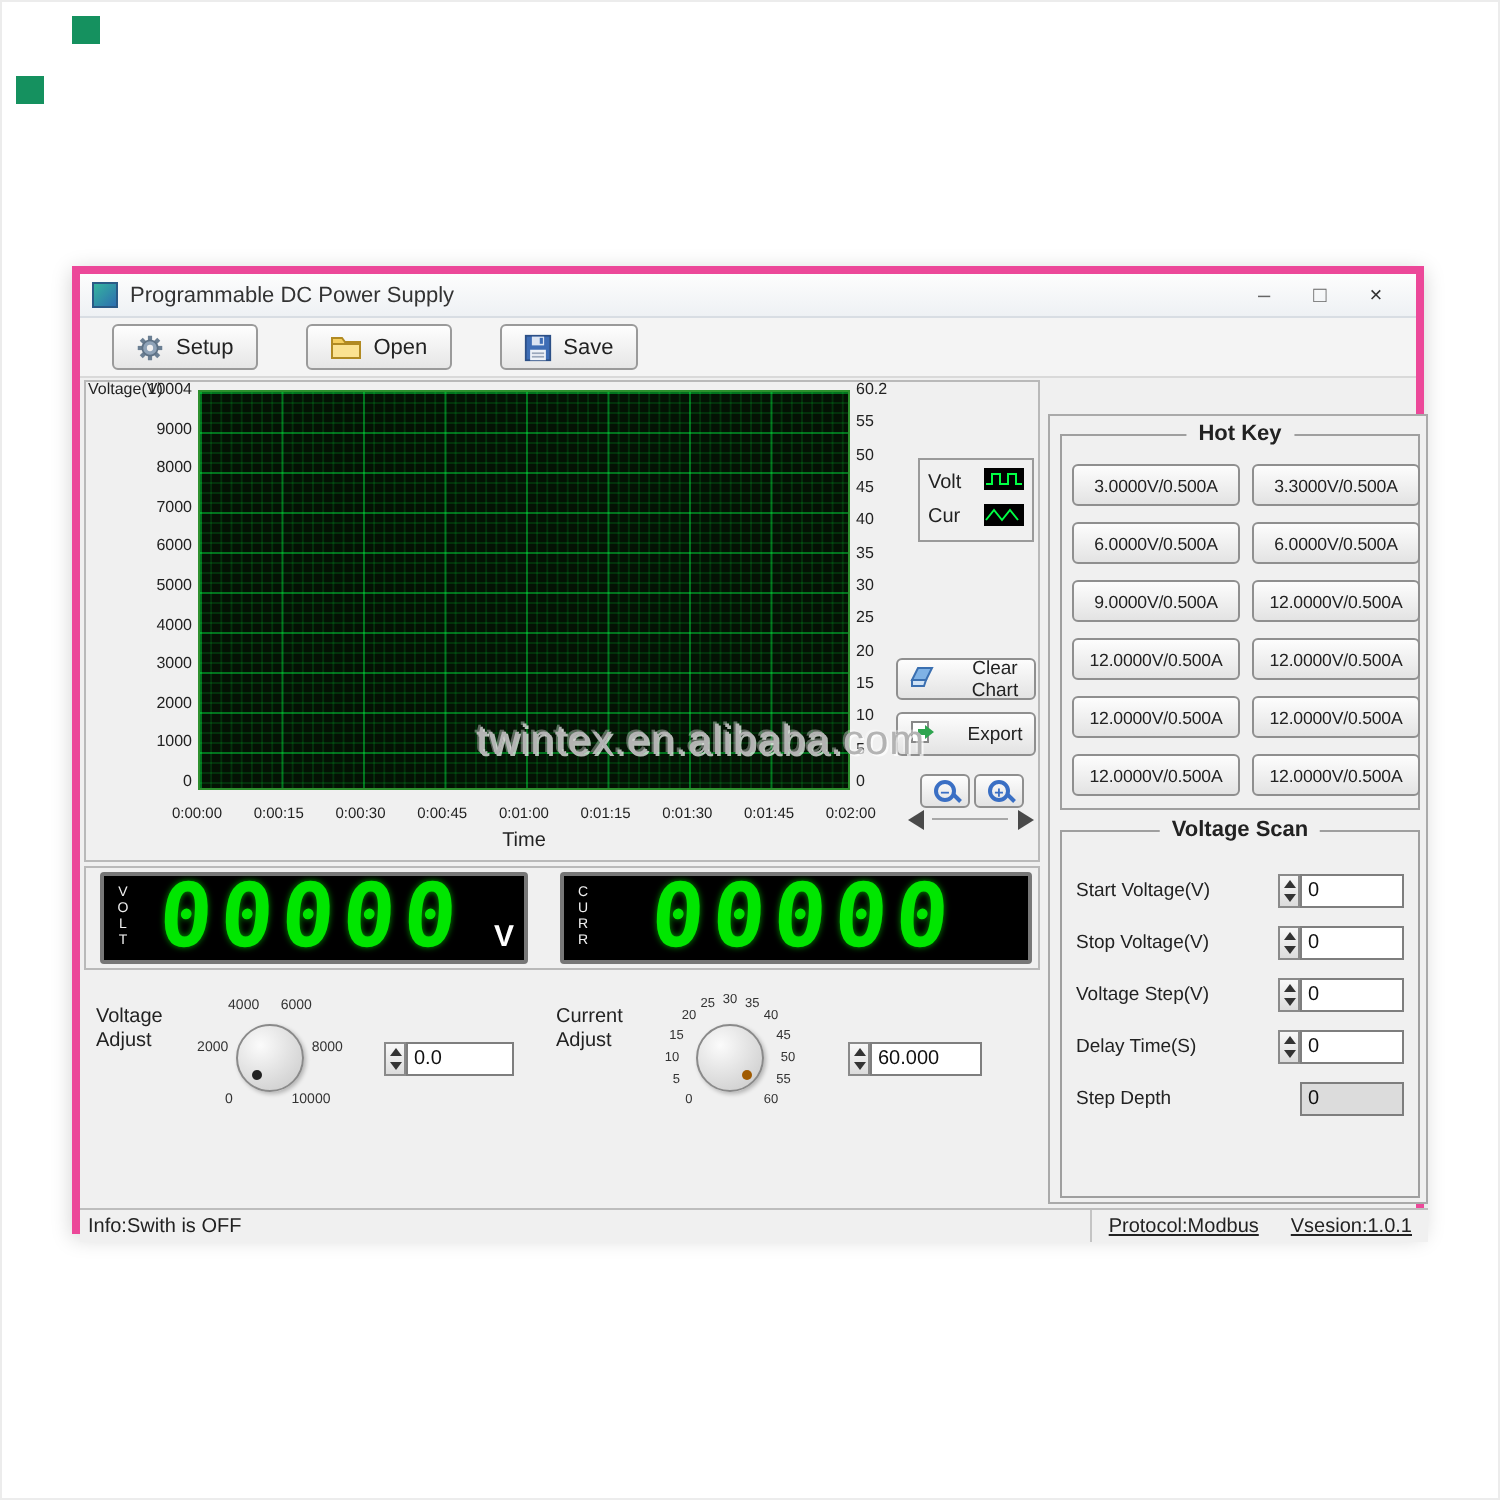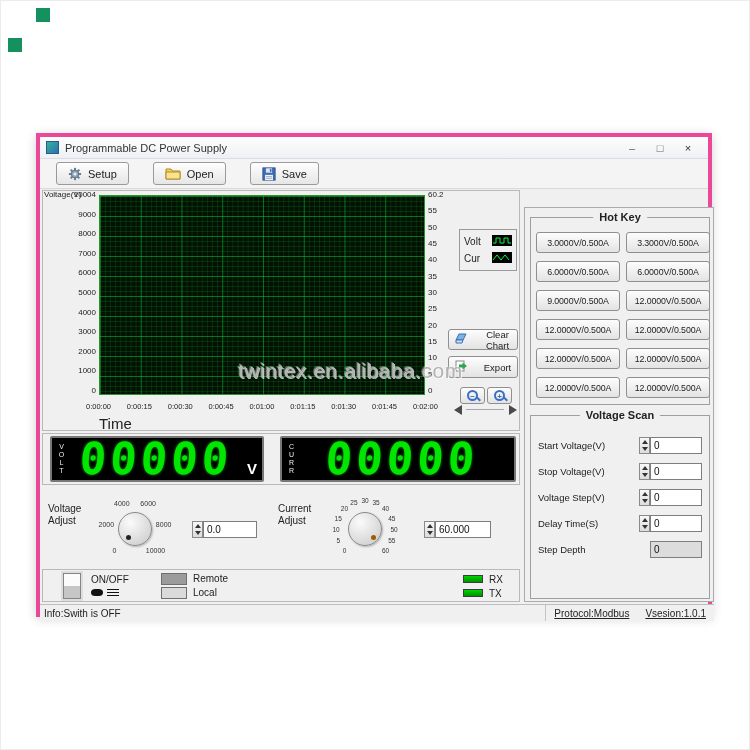--- a/index.html
+++ b/index.html
@@ -27,21 +27,21 @@
       linear-gradient(to bottom, rgba(0,255,70,.32) 1px, transparent 1px),
       linear-gradient(to right, rgba(0,210,50,.16) 1px, transparent 1px),
       linear-gradient(to bottom, rgba(0,210,50,.16) 1px, transparent 1px);
     background-size:40.75px 100%,100% 20px,5.1px 100%,100% 5px;}
   .tickcol{position:absolute;display:flex;flex-direction:column;justify-content:space-between;}
   #left-ticks{left:18px;top:54px;width:38px;height:204px;align-items:flex-end;}
   #right-ticks{left:388px;top:54px;width:26px;height:204px;align-items:flex-start;}
   .tick{font-size:8px;line-height:8px;color:#222;white-space:nowrap;}
   #x-ticks{position:absolute;left:46px;top:266px;width:352px;display:flex;justify-content:space-between;}
   #x-ticks .tick{font-size:7.5px;}
-  .xlabel{position:absolute;left:59px;top:278px;width:326px;font-size:15px;color:#222;}
+  .xlabel{position:absolute;left:59px;top:278px;width:326px;text-align:center;font-size:10px;color:#222;}
   .legendbox{position:absolute;left:419px;top:92px;width:58px;height:42px;border:1px solid #9a9a9a;background:#f0f0f0;display:flex;flex-direction:column;justify-content:space-evenly;padding:1px 4px;box-sizing:border-box;}
   .legrow{display:flex;justify-content:space-between;align-items:center;font-size:10px;}
   .sidebtn{position:absolute;width:70px;height:21px;display:flex;align-items:center;justify-content:center;gap:16px;font-size:9.5px;}
   .magbtn{position:absolute;width:25px;height:17px;display:flex;align-items:center;justify-content:center;}
   .mag{position:relative;width:11px;height:11px;border:2px solid #3a6fc4;border-radius:50%;font-size:8px;line-height:10px;text-align:center;color:#3a6fc4;font-weight:bold;box-sizing:border-box;}
   .mag::after{content:"";position:absolute;width:5px;height:2px;background:#3a6fc4;right:-5px;bottom:-1px;transform:rotate(45deg);}
   .arrbtn{position:absolute;width:13px;height:12px;background:none;border:none;display:flex;align-items:center;justify-content:center;padding:0;}
   .tri-l{width:0;height:0;border-top:5px solid transparent;border-bottom:5px solid transparent;border-right:8px solid #4a4a4a;}
   .tri-r{width:0;height:0;border-top:5px solid transparent;border-bottom:5px solid transparent;border-left:8px solid #4a4a4a;}
   .scrltrack{position:absolute;left:426px;top:272px;width:38px;height:1px;background:#a8a8a8;}
@@ -297,36 +297,20 @@
         <span class="knob-scale" style="left: 65.5061px; top: 62.5061px;">60</span>
       </div>
     <div class="inputgrp" style="left:384px;top:384px">
       <span class="spin">
           <i class="up"></i>
           <i class="dn"></i>
         </span>
       <span class="field" style="width:56px">60.000</span>
     </div>
 
-    <div class="panelbox" style="left:2px;top:432px;width:478px;height:33px">
-      <div class="rocker" style="left:20px;top:3px"></div>
-      <span class="slabel" style="left:48px;top:4px">ON/OFF</span>
-      <span class="swicon solid" style="left:48px;top:19px"></span>
-      <span class="swicon striped" style="left:64px;top:19px"></span>
-
-      <span class="modbox dark" style="left:118px;top:3px"></span>
-      <span class="slabel" style="left:150px;top:3px">Remote</span>
-      <span class="modbox light" style="left:118px;top:17px"></span>
-      <span class="slabel" style="left:150px;top:17px">Local</span>
-
-      <span class="led" style="left:420px;top:5px"></span>
-      <span class="slabel" style="left:446px;top:4px">RX</span>
-      <span class="led" style="left:420px;top:19px"></span>
-      <span class="slabel" style="left:446px;top:18px">TX</span>
-    </div>
 
     <div class="statusbar">
       <span class="sb-left">Info:Swith is OFF</span>
       <span class="sb-right">
         <span>Protocol:Modbus</span>
         <span>Vsesion:1.0.1</span>
       </span>
     </div>
 
     <div class="tabpage"></div>

